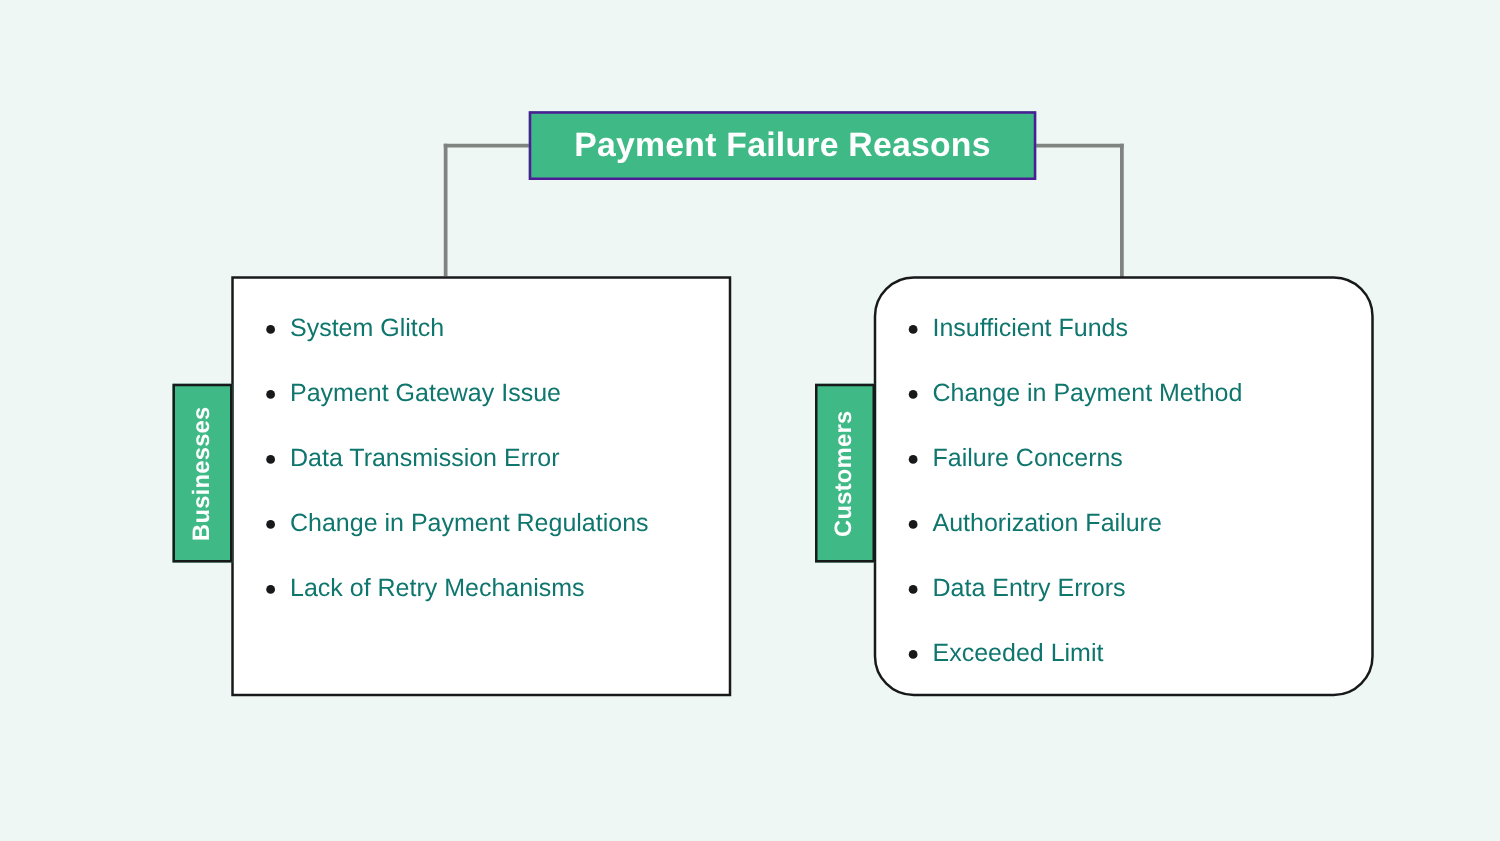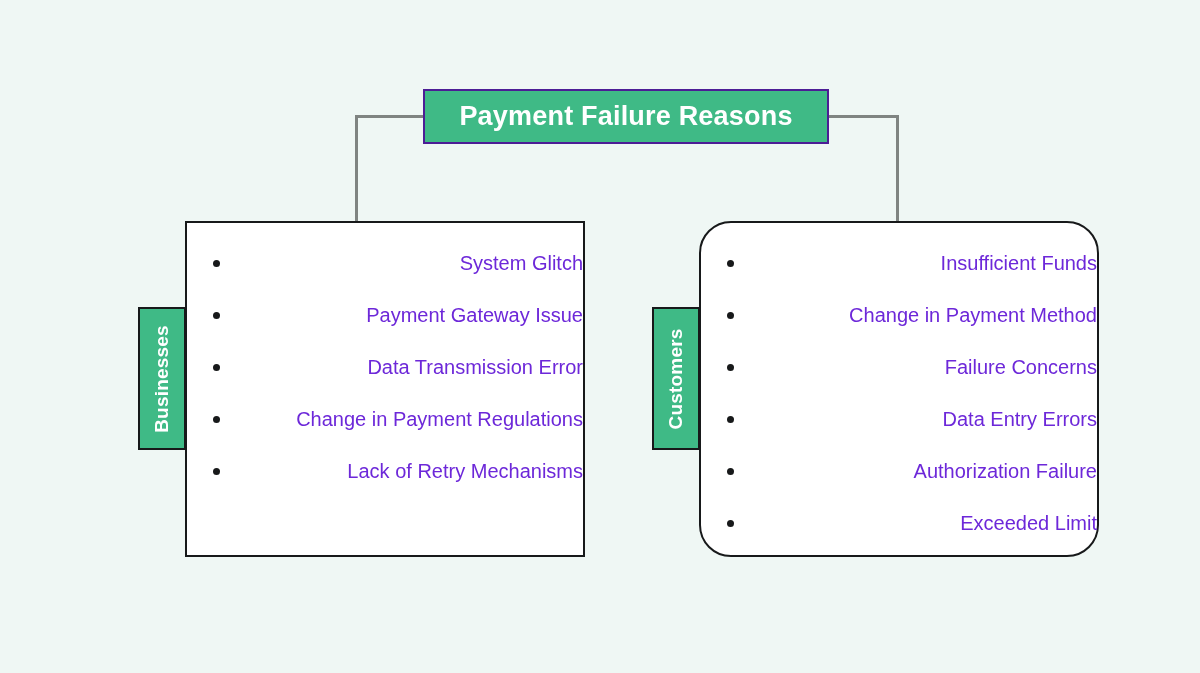--- a/index.html
+++ b/index.html
@@ -69,25 +69,24 @@
 
   .branch-list {
     list-style: none;
     margin: 0;
     padding: 30px 0 0 0;
   }
   .branch-list li {
     position: relative;
     font-size: 20px;
     line-height: 1;
-    color: #6d28d9;
+    color: #0f766e;
     padding-left: 45px;
     margin-bottom: 32px;
     white-space: nowrap;
-    text-align: right;
   }
   .branch-list li::before {
     content: "";
     position: absolute;
     left: 26px;
     top: 7px;
     width: 7px;
     height: 7px;
     border-radius: 50%;
     background: #17191a;
@@ -140,22 +139,22 @@
       <li>Change in Payment Regulations</li>
       <li>Lack of Retry Mechanisms</li>
     </ul>
   </div>
 
   <div class="branch" id="branch-customers">
     <ul class="branch-list">
       <li>Insufficient Funds</li>
       <li>Change in Payment Method</li>
       <li>Failure Concerns</li>
+      <li>Authorization Failure</li>
       <li>Data Entry Errors</li>
-      <li>Authorization Failure</li>
       <li>Exceeded Limit</li>
     </ul>
   </div>
 
   <div class="side-tab" id="side-tab-businesses">
     <span class="side-tab-label">Businesses</span>
   </div>
   <div class="side-tab" id="side-tab-customers">
     <span class="side-tab-label">Customers</span>
   </div>

